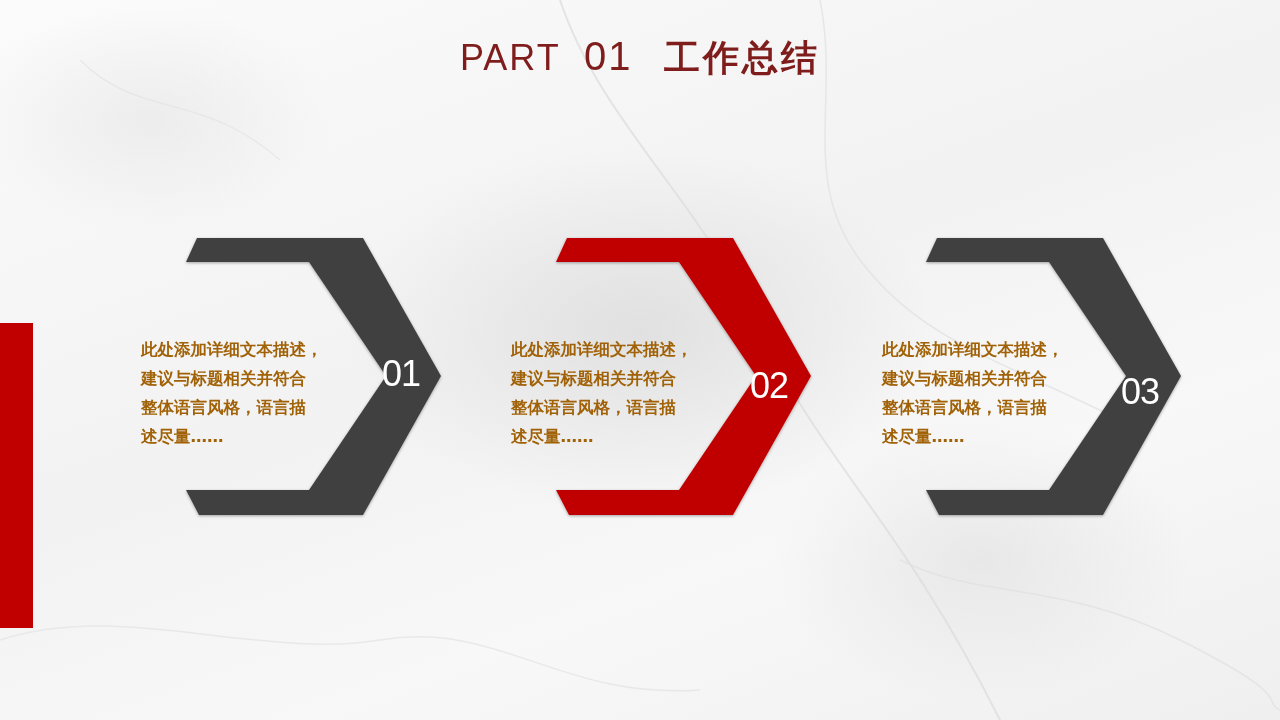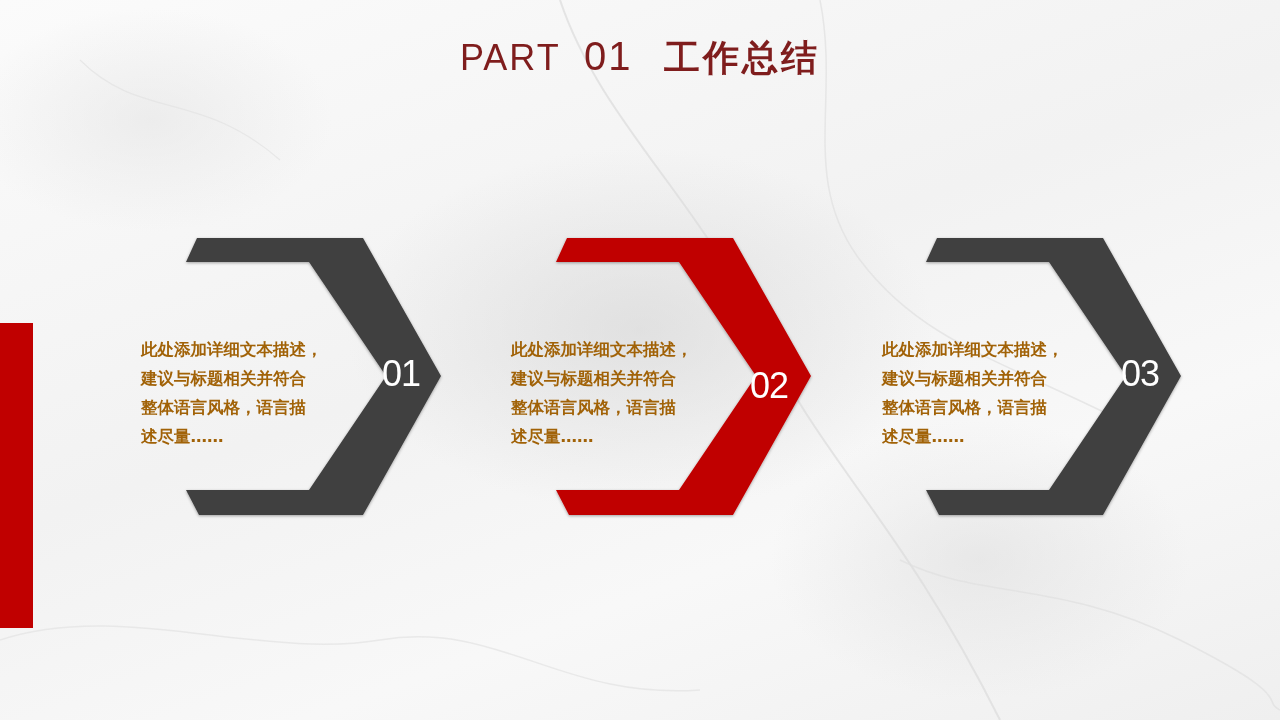--- a/index.html
+++ b/index.html
@@ -93,14 +93,14 @@
 <div class="item">
   <svg class="chevron" width="1280" height="720">
     <polygon points="937,238 1103,238 1181,376 1103,515 939,515 926,490 1049,490 1126,376 1049,262 926,262" fill="#404040" filter="url(#sh)"></polygon>
   </svg>
   <div class="desc" style="left:882px; top:335px;">
     <div>此处添加详细文本描述，</div>
     <div>建议与标题相关并符合</div>
     <div>整体语言风格，语言描</div>
     <div>述尽量……</div>
   </div>
-  <div class="num-label" style="left:1110px; top:353px;text-align:center;">03</div>
+  <div class="num-label" style="left:1110px; top:371px;text-align:center;">03</div>
 </div>
 
 </body></html>

